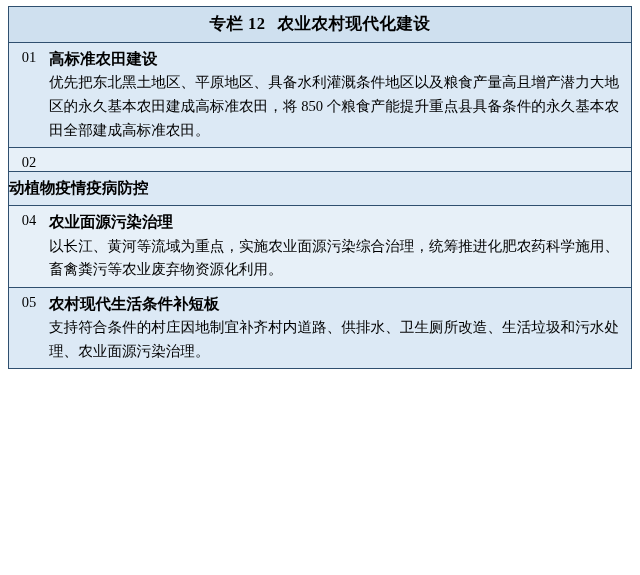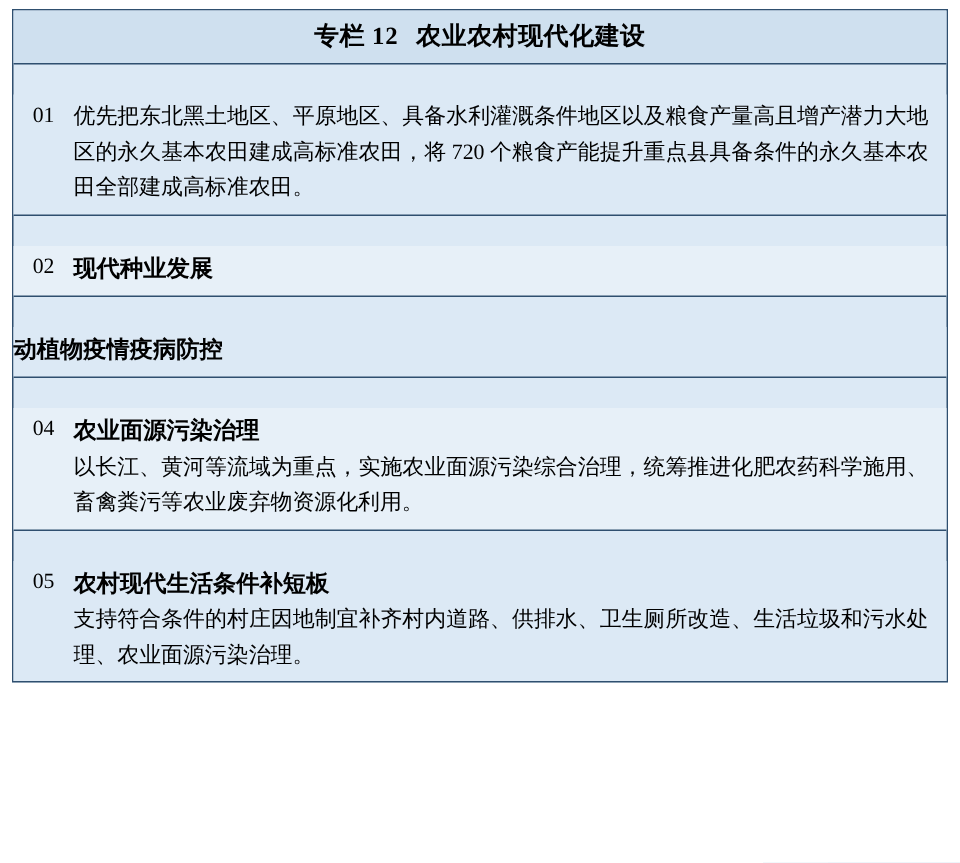--- a/index.html
+++ b/index.html
@@ -38,21 +38,20 @@
     color: #000;
     letter-spacing: 0.5px;
   }
   .title-row .t-num {
     margin-right: 12px;
   }
   .row {
     display: flex;
     border-bottom: 1px solid #2f4f6f;
     background: #dce9f5;
-    margin-top: 20px;
   }
   .row:last-child {
     border-bottom: none;
   }
   .row.alt {
     background: #e7f0f8;
   }
   .cell-num {
     width: 40px;
     flex: 0 0 40px;
@@ -88,28 +87,28 @@
 <div class="doc">
   <div class="table-wrap">
 
     <div class="title-row">
       <span class="t-num">专栏 12</span><span>农业农村现代化建设</span>
     </div>
 
     <div class="row">
       <div class="cell-num">01</div>
       <div class="cell-body">
-        <div class="item-text">优先把东北黑土地区、平原地区、具备水利灌溉条件地区以及粮食产量高且增产潜力大地区的永久基本农田建成高标准农田，将 720 个粮食产能提升重点县具备条件的永久基本农田全部建成高标准农田。</div>
+        <div class="item-title">高标准农田建设</div>
+        <div class="item-text">优先把东北黑土地区、平原地区、具备水利灌溉条件地区以及粮食产量高且增产潜力大地区的永久基本农田建成高标准农田，将 850 个粮食产能提升重点县具备条件的永久基本农田全部建成高标准农田。</div>
       </div>
     </div>
 
     <div class="row alt">
       <div class="cell-num">02</div>
       <div class="cell-body">
-        <div class="item-title">现代种业发展</div>
       </div>
     </div>
 
     <div class="row">
       <div class="cell-body">
         <div class="item-title">动植物疫情疫病防控</div>
       </div>
     </div>
 
     <div class="row alt">

